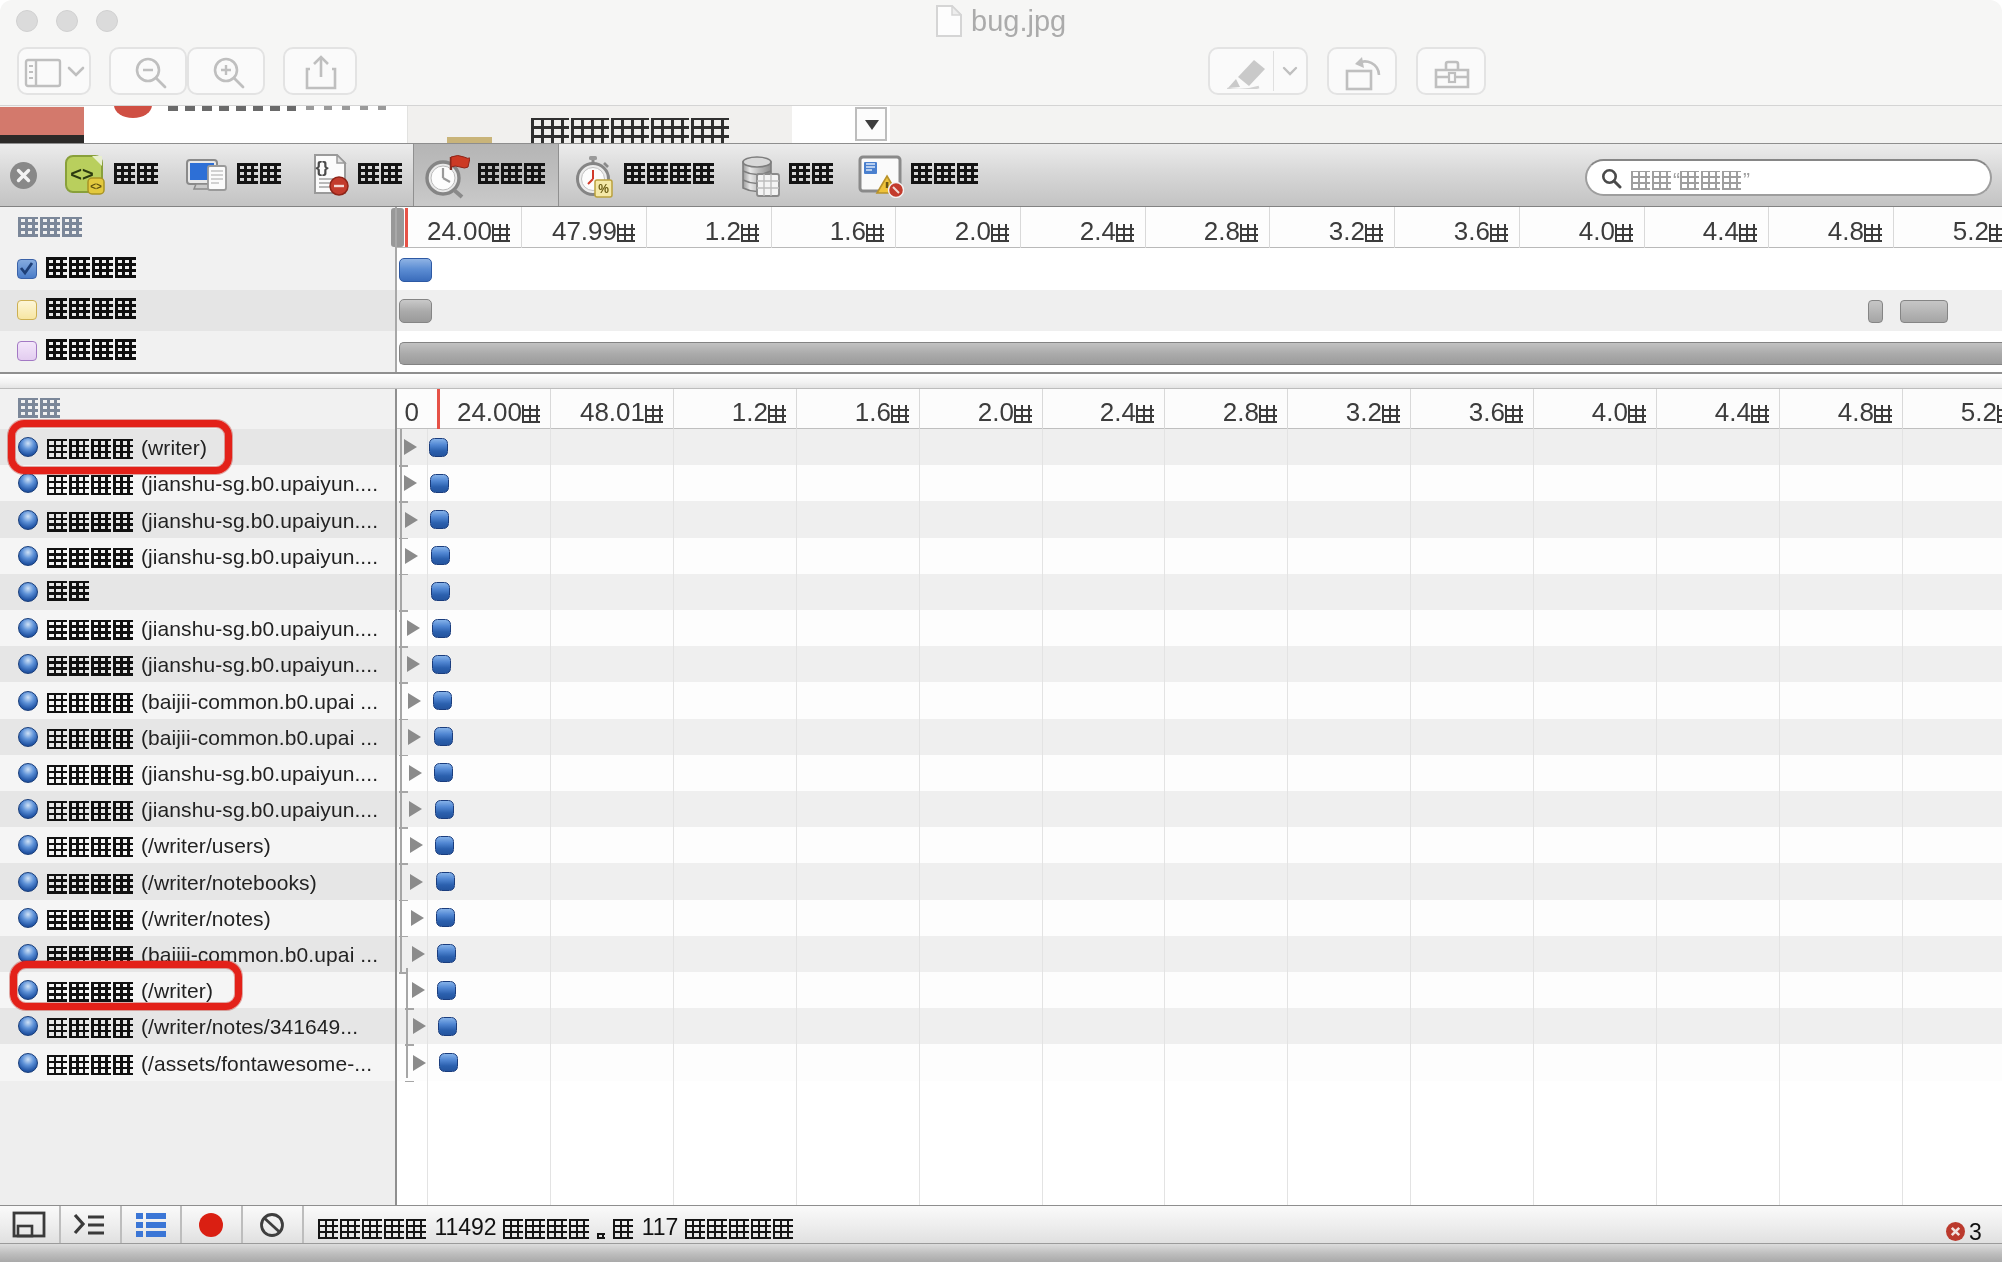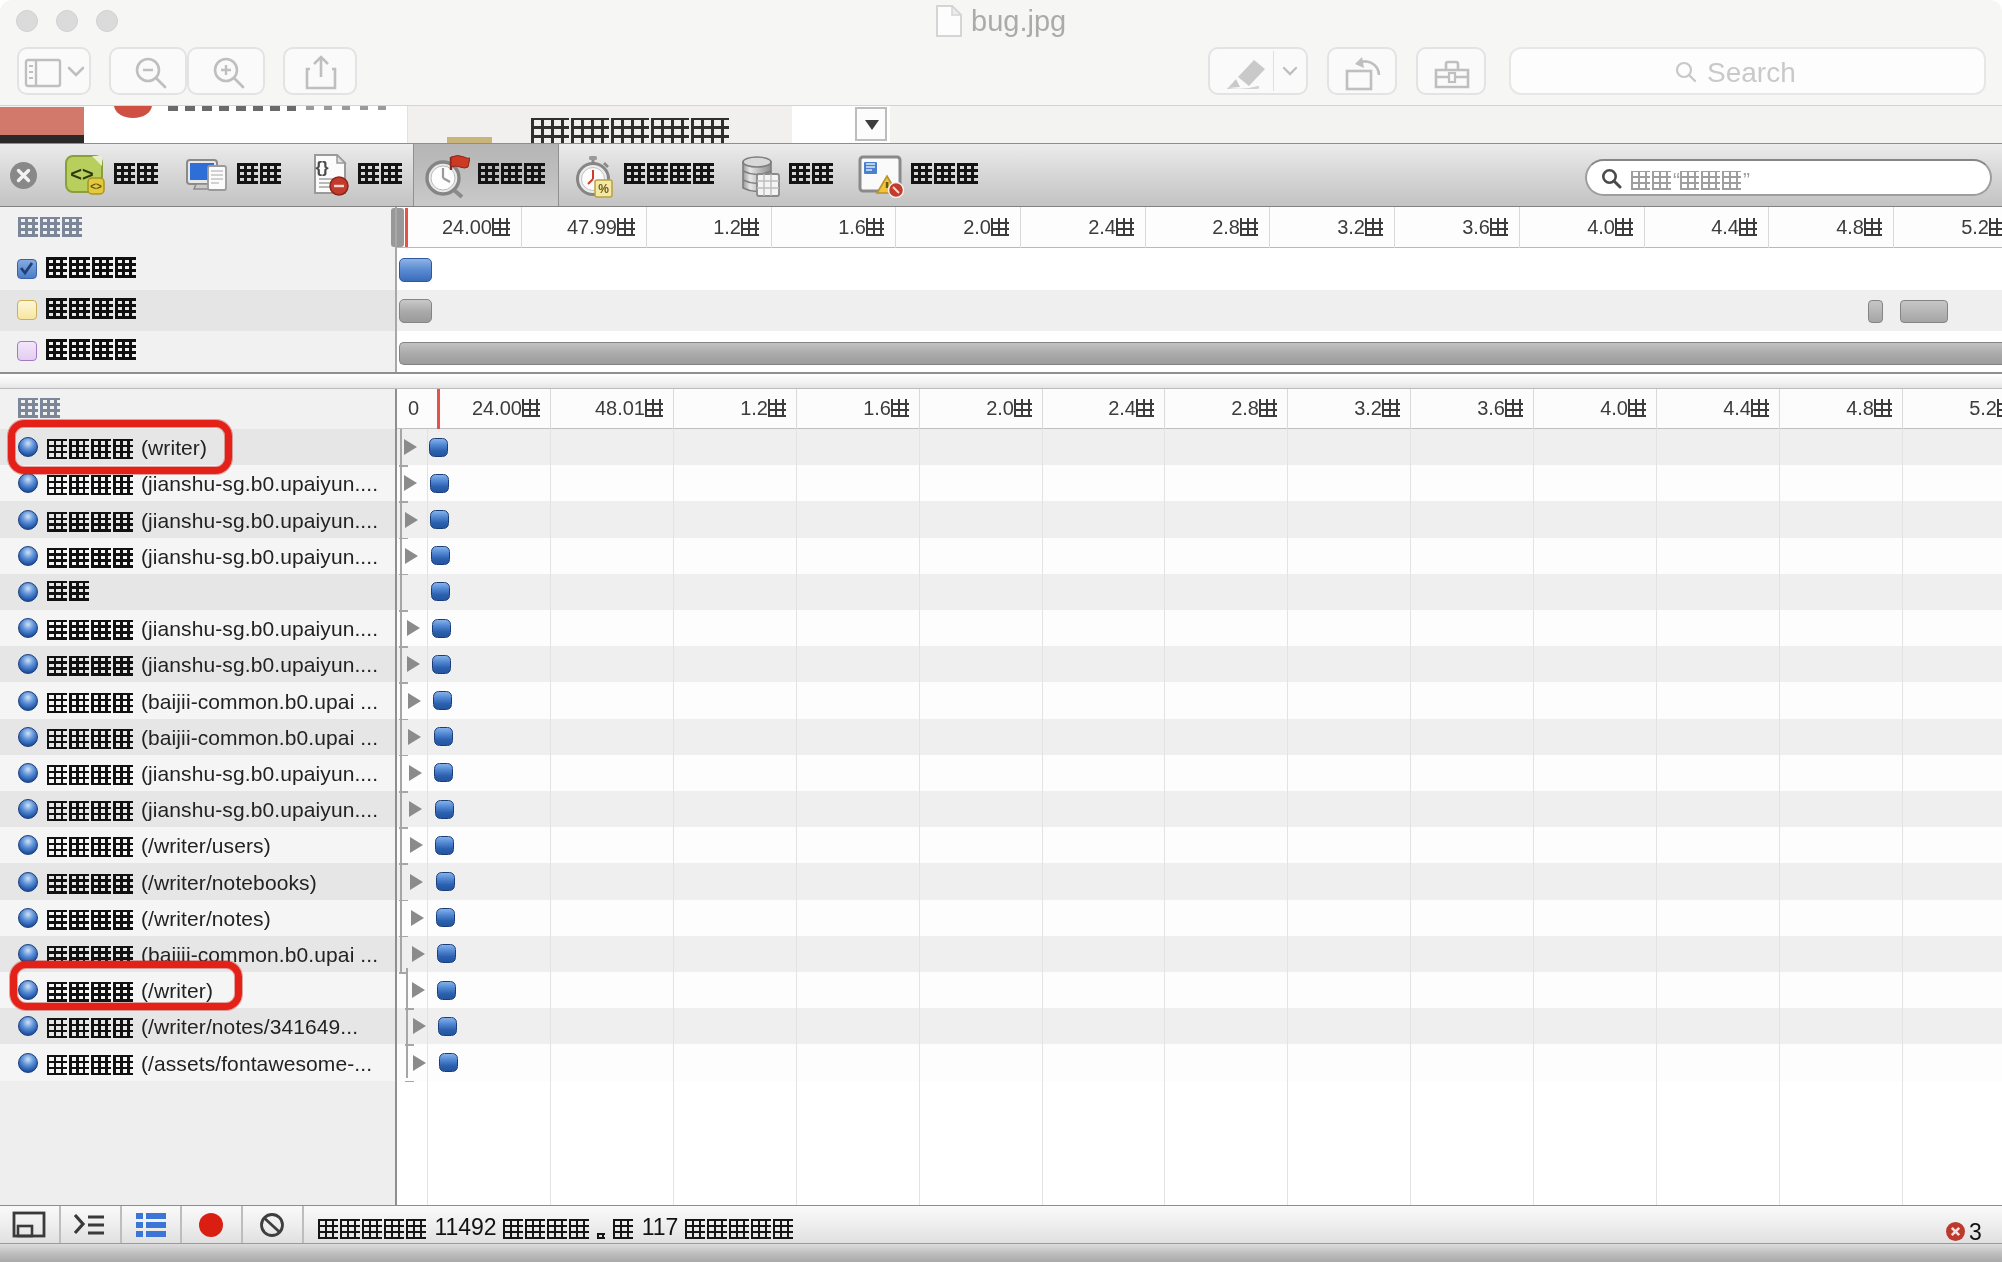--- a/index.html
+++ b/index.html
@@ -1,18 +1,18 @@
 <!DOCTYPE html>
 <html><head><meta charset="utf-8"><style>
 *{margin:0;padding:0;box-sizing:border-box}
 html,body{width:2002px;height:1262px;overflow:hidden;background:#fff;
 font-family:"Liberation Sans",sans-serif;}
 .a{position:absolute}
 i.h{display:inline-block}
-.lbl{position:absolute;font-size:20px;color:#3c3c3c;white-space:nowrap}
+.lbl{position:absolute;font-size:26px;color:#3c3c3c;white-space:nowrap}
 
 </style></head><body>
 <div class="a" style="left:0;top:0;width:2002px;height:1262px;border-radius:12px 12px 0 0;overflow:hidden;background:#fff">
 <div class="a" style="left:0;top:0;width:2002px;height:106px;background:#f6f6f5;border-bottom:1px solid #d4d4d4">
 <div class="a" style="left:16px;top:10px;width:22px;height:22px;border-radius:50%;background:#dbdbdb;border:1px solid #d0d0d0"></div>
 <div class="a" style="left:56px;top:10px;width:22px;height:22px;border-radius:50%;background:#dbdbdb;border:1px solid #d0d0d0"></div>
 <div class="a" style="left:96px;top:10px;width:22px;height:22px;border-radius:50%;background:#dbdbdb;border:1px solid #d0d0d0"></div>
 <svg class="a" style="left:936px;top:5px" width="26" height="32" viewBox="0 0 26 32">
 <path d="M1 1 h15 l9 9 v21 h-24 z" fill="#fdfdfd" stroke="#d5d5d5" stroke-width="2"></path>
 <path d="M16 1 l9 9 h-9 z" fill="#ededed" stroke="#d5d5d5" stroke-width="1.5"></path>
@@ -70,27 +70,20 @@
 <path d="M19 3 l-7 7 l9 4 z" fill="#bfbfbf"></path>
         </svg>
       </div>
 <div class="a" style="left:1416px;top:47px;width:70px;height:48px;border:2px solid #e3e3e3;border-radius:10px;background:#fafafa">
         <svg class="a" style="left:15px;top:7px" width="38" height="34" viewBox="0 0 38 34">
 <path d="M3 14 h32 v17 h-32 z" fill="none" stroke="#bfbfbf" stroke-width="2.6"></path>
 <path d="M3 21 h13 m6 0 h13" stroke="#bfbfbf" stroke-width="2.6" fill="none"></path>
 <rect x="16" y="17" width="6" height="9" fill="none" stroke="#bfbfbf" stroke-width="2.2"></rect>
 <path d="M13 13 v-5 a2 2 0 0 1 2 -2 h8 a2 2 0 0 1 2 2 v5" fill="none" stroke="#bfbfbf" stroke-width="2.6"></path>
         </svg>
-      </div>
-<div class="a" style="left:1509px;top:47px;width:477px;height:48px;border:2px solid #e7e7e7;border-radius:12px;background:#fdfdfd">
-<svg class="a" style="left:164px;top:12px" width="22" height="22" viewBox="0 0 22 22">
-          <circle cx="9" cy="9" r="7" fill="none" stroke="#c8c8c8" stroke-width="2.2"></circle>
-          <line x1="14" y1="14" x2="20" y2="20" stroke="#c8c8c8" stroke-width="2.4" stroke-linecap="round"></line>
-        </svg>
-<div class="a" style="left:196px;top:8px;font-size:28px;color:#c9c9c9">Search</div>
       </div>
 </div>
 <div class="a" style="left:0;top:106px;width:2002px;height:37px;background:#f3f3f2;overflow:hidden;filter:blur(0.55px)">
 <div class="a" style="left:84px;top:0;width:806px;height:37px;background:#ffffff"></div>
 <div class="a" style="left:407px;top:0;width:385px;height:37px;background:#f1f0ee;border-left:1px solid #e2e2e0"></div>
 <div class="a" style="left:0;top:1px;width:84px;height:28px;background:#d3796c"></div>
 <div class="a" style="left:0;top:29px;width:84px;height:8px;background:#2c2a28"></div>
 <div class="a" style="left:114px;top:-14px;width:38px;height:26px;border-radius:50%;background:#cf4f43"></div>
 <div class="a" style="left:168px;top:0;width:128px;height:5px;background:repeating-linear-gradient(90deg,#6a6a6a 0 10px,transparent 10px 17px)"></div>
 <div class="a" style="left:306px;top:0;width:80px;height:4px;background:repeating-linear-gradient(90deg,#9a9a9a 0 8px,transparent 8px 18px)"></div>

